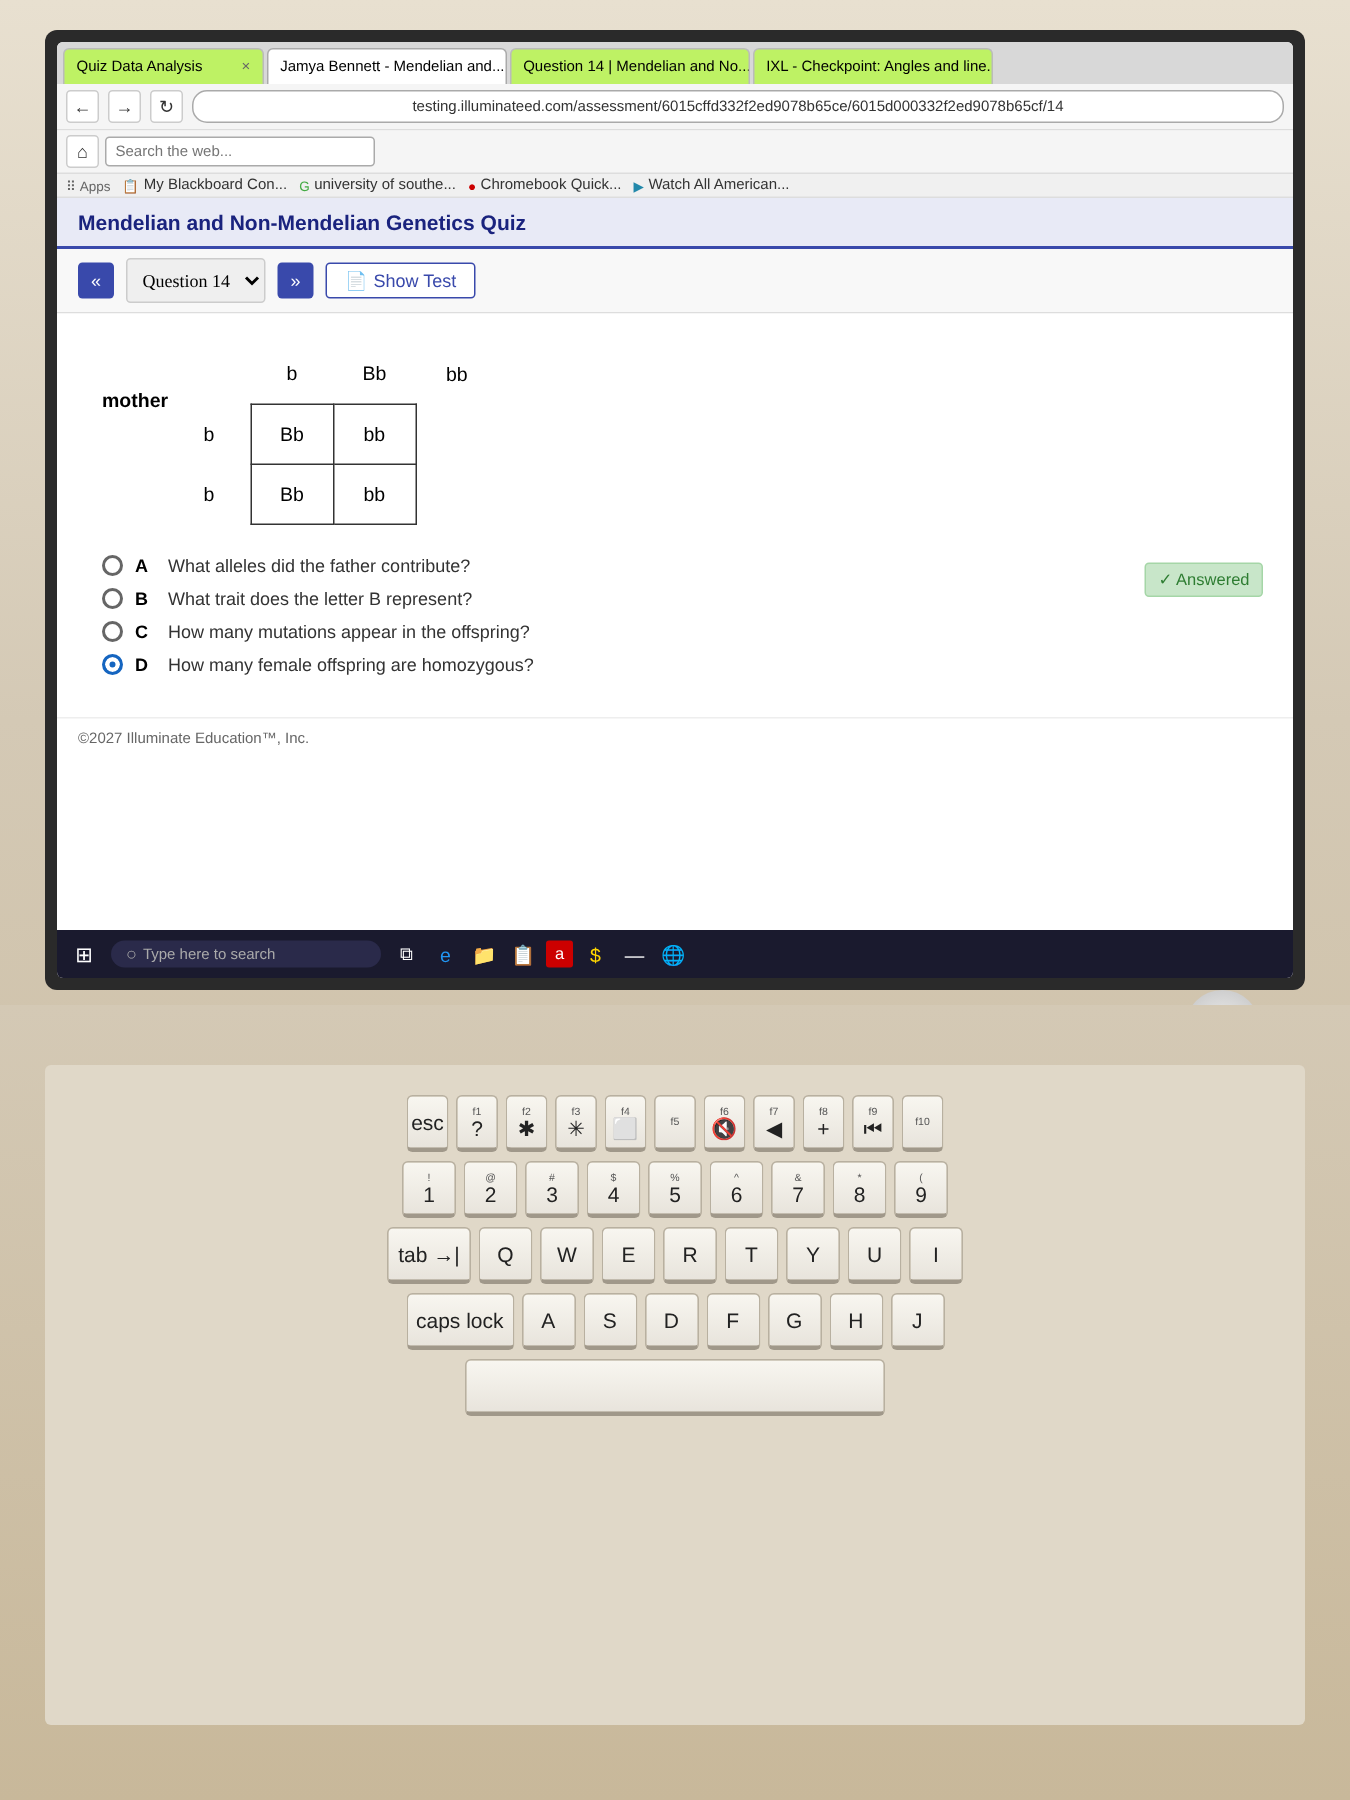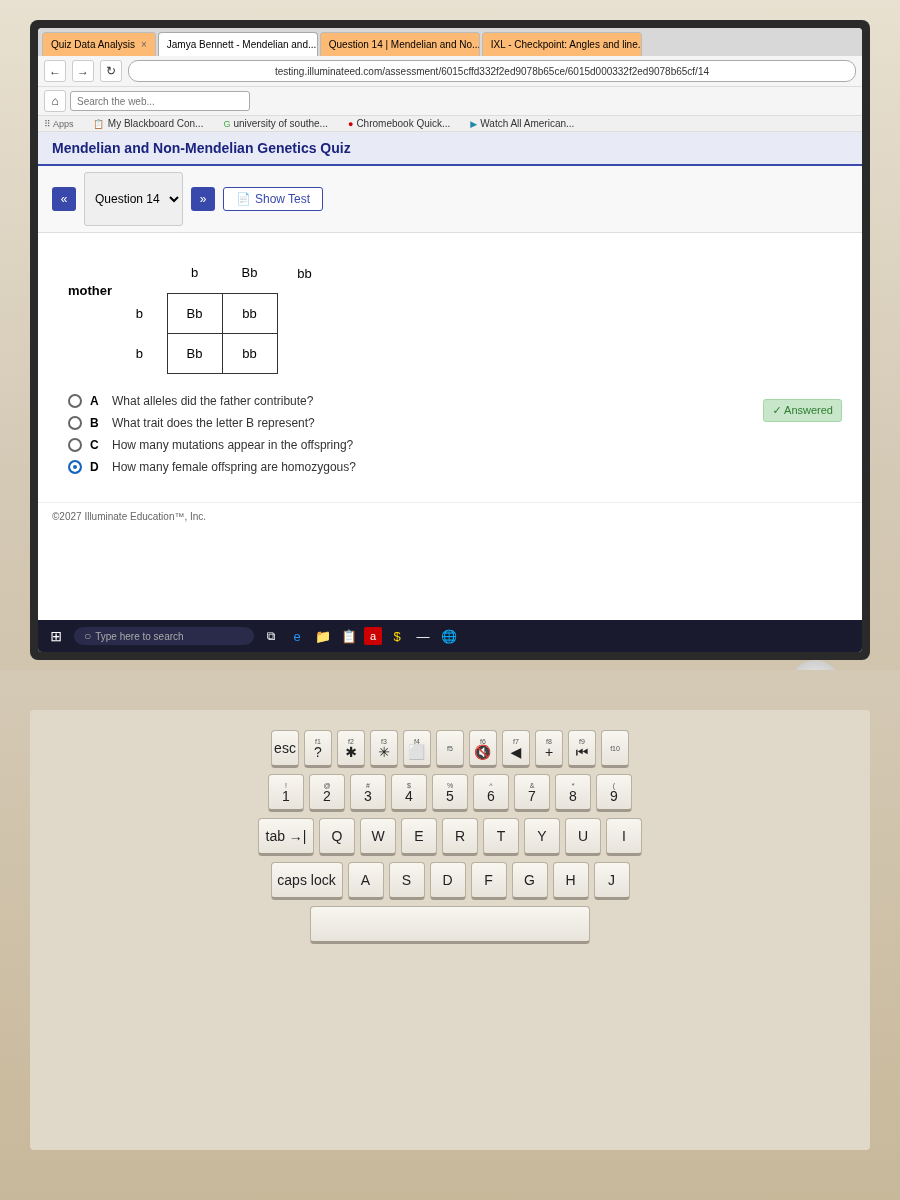--- a/index.html
+++ b/index.html
@@ -66,21 +66,22 @@
       overflow: hidden;
       text-overflow: ellipsis;
     }
 
     .tab.active {
       background: #fff;
       border-color: #aaa;
     }
 
     .tab.inactive {
-      background: #fdba74;
+      background: #bef264;
+      gap: 20px;
     }
 
     .tab-close {
       margin-left: 6px;
       color: #666;
       font-size: 10px;
       cursor: pointer;
     }
 
     .browser-toolbar {
@@ -135,21 +136,21 @@
       padding: 0 6px;
       font-size: 10px;
     }
 
     .bookmarks-bar {
       display: flex;
       align-items: center;
       padding: 2px 6px;
       background: #f0f0f0;
       border-bottom: 1px solid #ddd;
-      gap: 20px;
+      gap: 8px;
       font-size: 10px;
     }
 
     .bookmark-item {
       display: flex;
       align-items: center;
       gap: 3px;
       color: #333;
       cursor: pointer;
     }
@@ -181,24 +182,25 @@
       border: none;
       border-radius: 3px;
       cursor: pointer;
       display: flex;
       align-items: center;
       justify-content: center;
       font-size: 12px;
     }
 
     .question-select {
-      padding: 18px 6px;
+      padding: 6px 6px;
       font-size: 12px;
       border: 1px solid #ccc;
       border-radius: 3px;
+      font-family: Liberation Serif, serif;
     }
 
     .show-test-btn {
       display: flex;
       align-items: center;
       gap: 4px;
       padding: 4px 12px;
       background: white;
       border: 1px solid #3949ab;
       border-radius: 3px;

